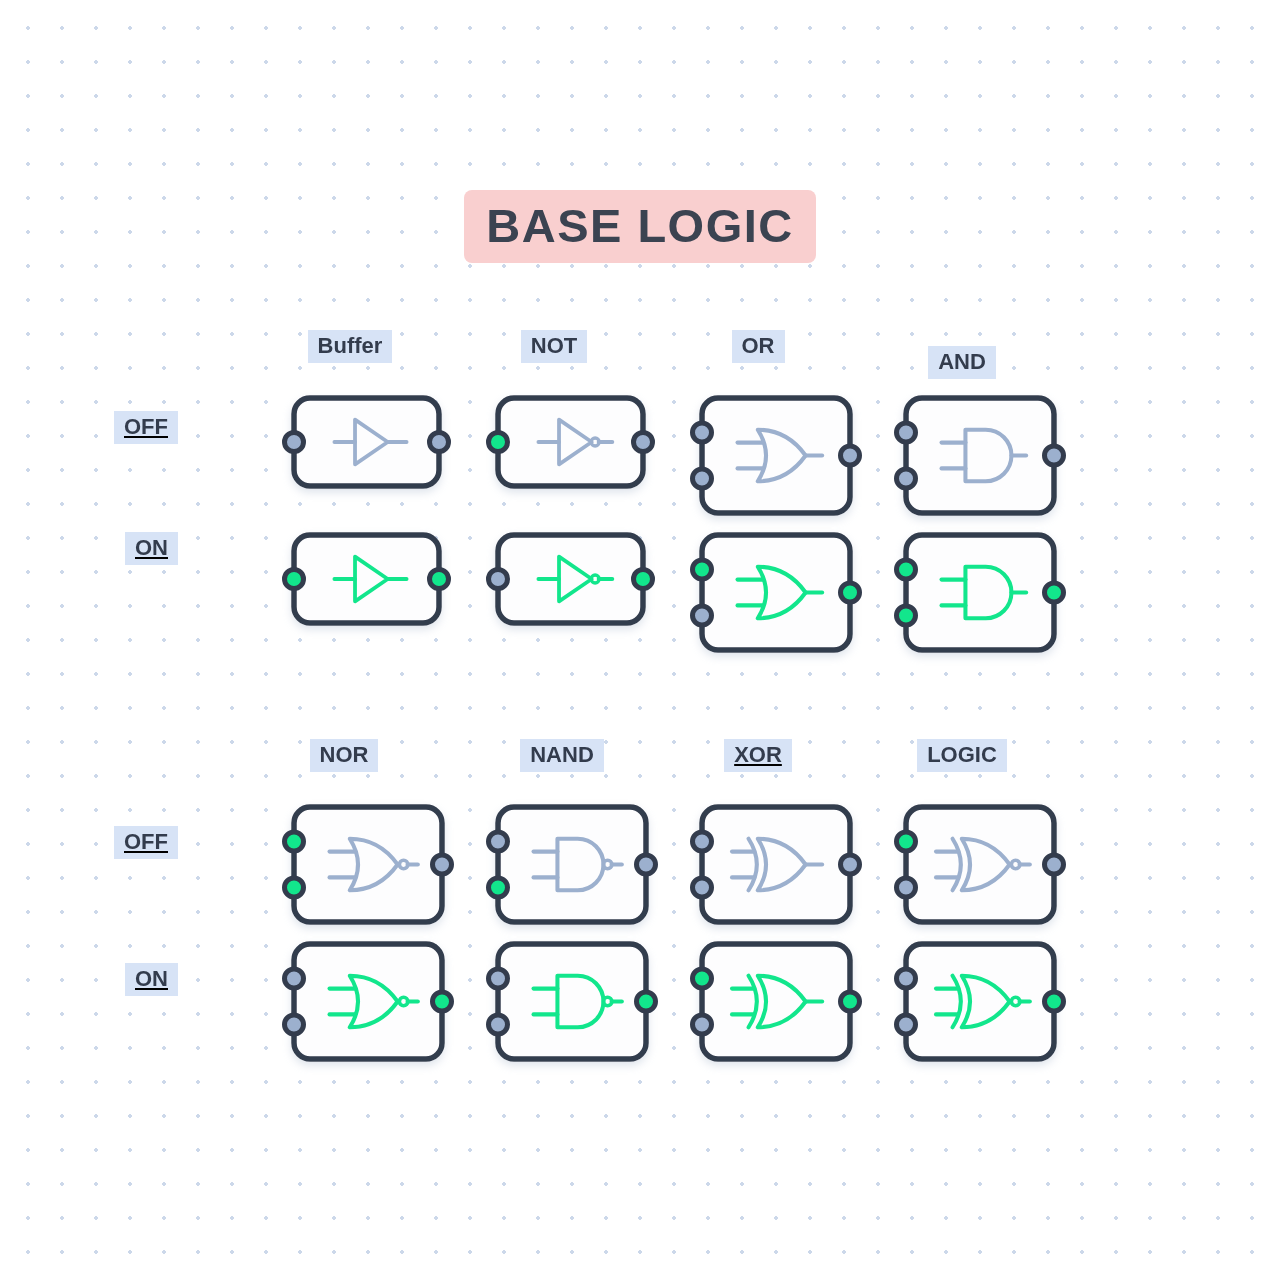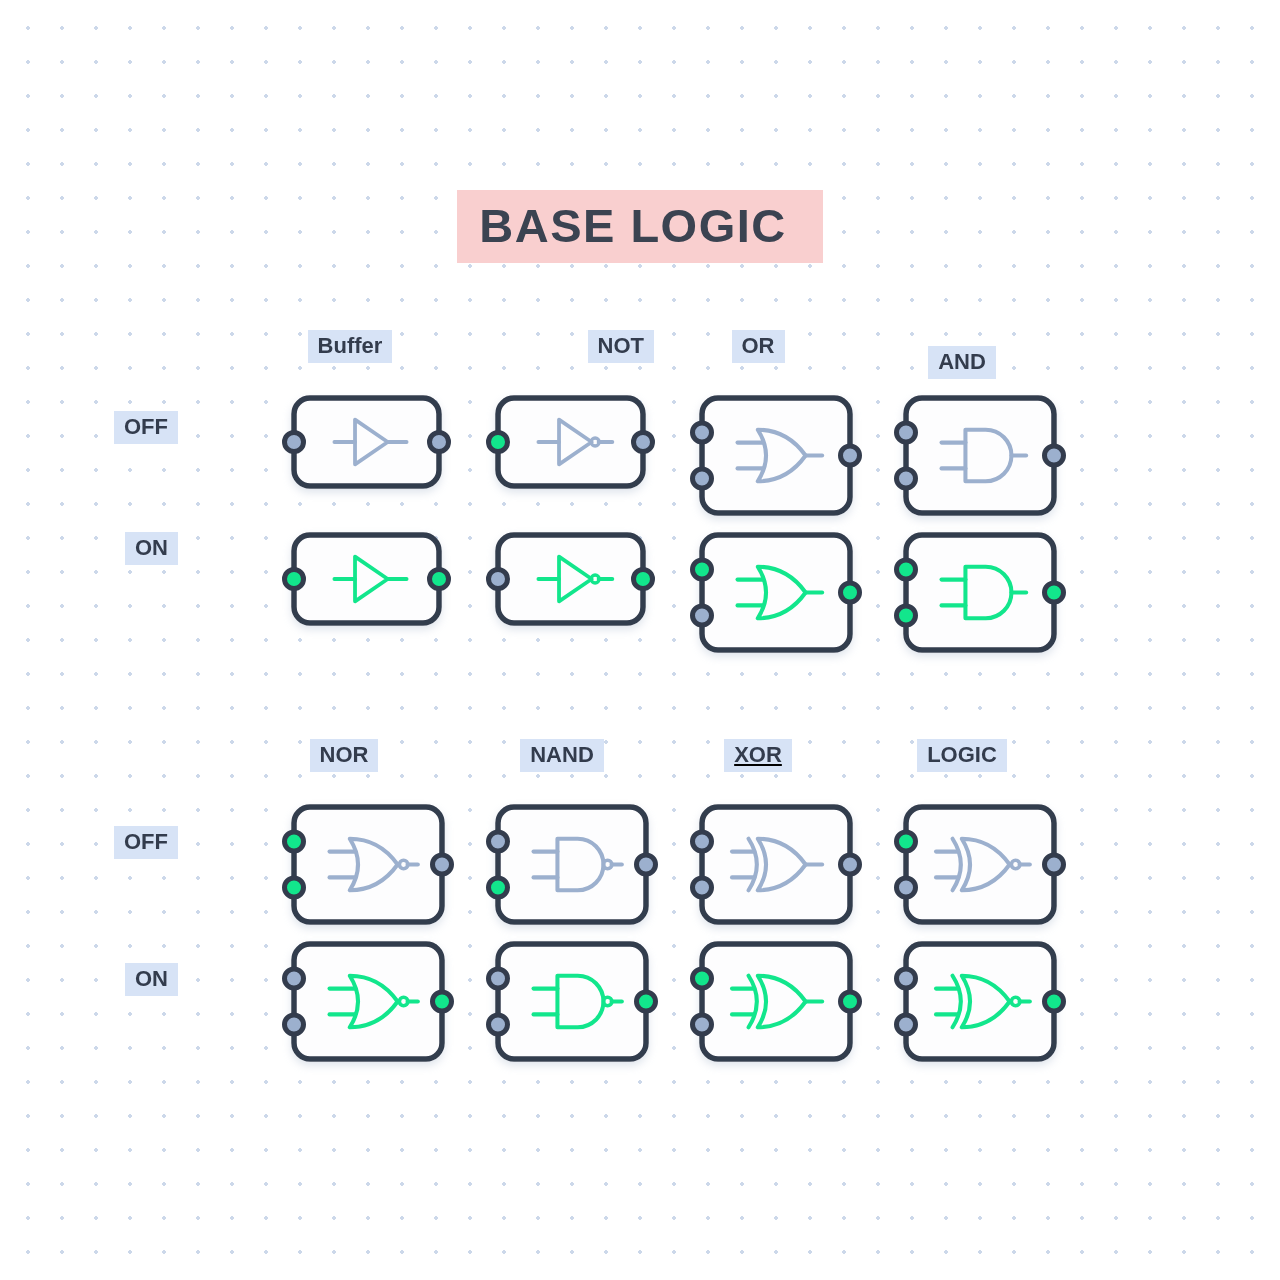--- a/index.html
+++ b/index.html
@@ -20,22 +20,23 @@
   
   #title-wrap{
     position:absolute;left:0;right:0;top:190px;
     display:flex;justify-content:center;
   }
   #title{
     background:#f9cfcf;
     color:#3b4351;
     font-size:47px;font-weight:bold;
     letter-spacing:1.5px;
-    padding:12px 36px 14px 22px;
+    padding:12px 22px 14px 22px;
     line-height:1;
+    border-radius:8px;
   }
 
   
   .chip{
     background:#d7e3f6;
     color:#333c4d;
     font-size:22px;font-weight:bold;
     padding:5px 10px 6px 10px;
     line-height:1;
     display:inline-block;
@@ -47,20 +48,21 @@
     position:absolute;
     display:flex;justify-content:center;
     width:200px;
   }
 
   
   .row-label{
     position:absolute;
     display:flex;align-items:flex-end;justify-content:flex-end;
     width:120px;
+    text-decoration:underline;
   }
 
   
   .gate{position:absolute;}
   .gate svg{display:block;overflow:visible;}
 </style>
 </head>
 <body>
 
 <div id="dotgrid"></div>
@@ -68,21 +70,21 @@
 <div id="stage">
 
   <div id="title-wrap">
     <div id="title">BASE LOGIC</div>
   </div>
 
   <div id="dynamic">
       <div class="col-label" style="left: 250px; top: 330px;">
         <span class="chip">Buffer</span>
       </div>
-      <div class="col-label" style="left: 454px; top: 330px; justify-content: flex-end;">
+      <div class="col-label" style="left: 454px; top: 330px;">
         <span class="chip">NOT</span>
       </div>
       <div class="col-label" style="left: 658px; top: 330px;">
         <span class="chip">OR</span>
       </div>
       <div class="col-label" style="left: 862px; top: 346px;">
         <span class="chip">AND</span>
       </div>
       <div class="col-label" style="left: 244px; top: 739px;">
         <span class="chip">NOR</span>

